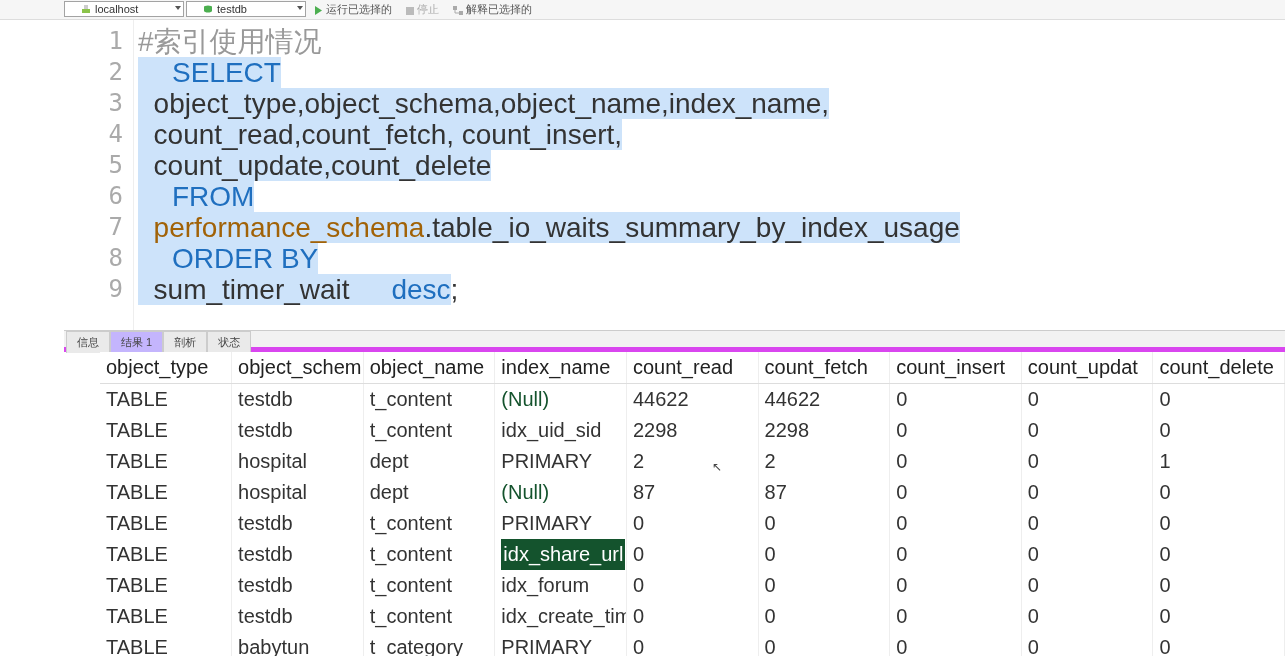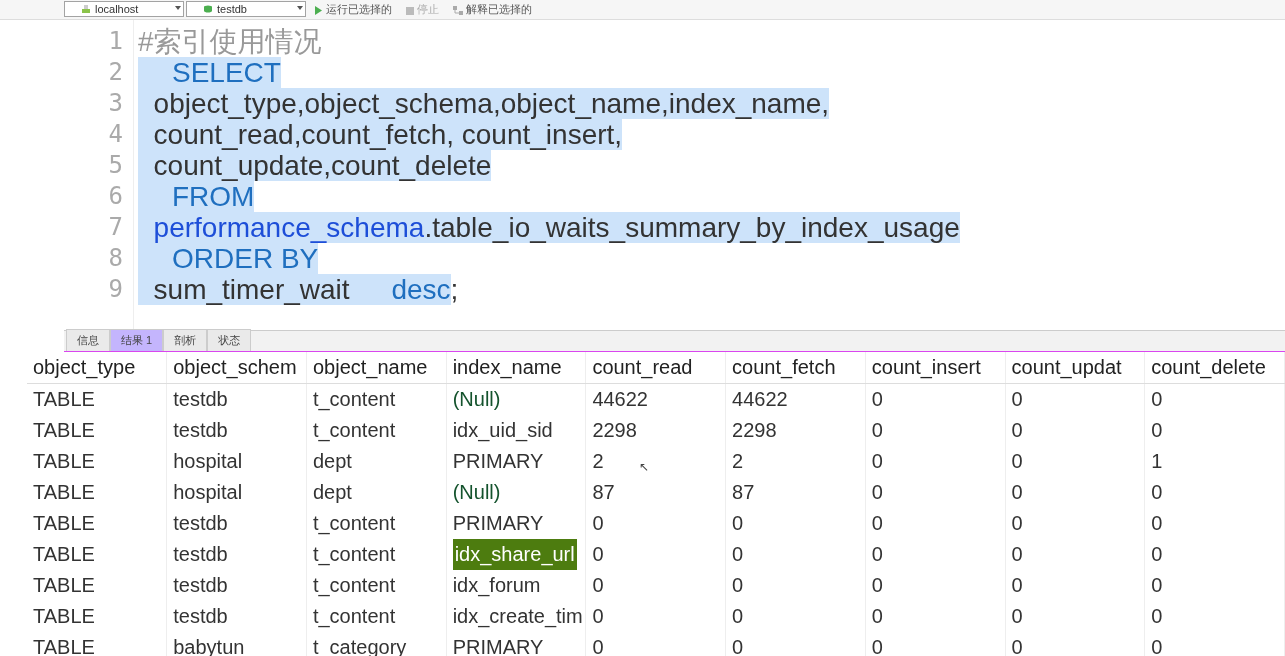--- a/index.html
+++ b/index.html
@@ -77,48 +77,48 @@
   .code {
     font-family: Liberation Sans, sans-serif;
     font-size: 28px;
     line-height: 31px;
     padding: 6px 0 0 4px;
     white-space: pre;
     position: relative;
   }
   .cm { color: #999; } 
   .kw { color: #1F6FBF; padding-left: 34px; } 
-  .id { color: #1d4ed8; text-align: center; } 
+  .id { color: #a16207; text-align: center; } 
   .sel { background: #CDE3FA; }
   
   .tabs {
     border-top: 1px solid #ccc;
-    border-bottom: 1px solid #d946ef;
+    border-bottom: 5px solid #d946ef;
     background: #f2f2f2;
     height: 22px;
     margin-left: 64px;
     display: flex;
-    align-items: flex-end;
+    align-items: flex-start;
     gap: 0;
     padding-left: 2px;
   }
   .tab {
     font-size: 11px;
     color: #444;
     padding: 3px 10px;
     border: 1px solid #ccc;
     border-bottom: none;
     background: #eaeaea;
     margin-right: 0;
   }
   .tab.active { background: #c4b5fd; }
   
   .results {
     flex: 1 1 auto;
-    margin-left: 27px;
+    margin-left: 100px;
     overflow: hidden;
     background: #fff;
     position: relative;
   }
   .table {
     font-size: 20px;
     width: 100%;
     border-collapse: collapse;
     table-layout: fixed;
   }
@@ -130,21 +130,21 @@
     overflow: hidden;
     height: 30px;
   }
   .table th {
     font-weight: 400;
     color: #222;
     border-bottom: 1px solid #ddd;
   }
   .table td.num { padding-right: 10px; }
   .null-val { color: #14532d; }
-  .cell-selected { background: #4d7c0f; color: #fff; padding: 16px 2px; }
+  .cell-selected { background: #14532d; color: #fff; padding: 16px 2px; }
   .cursor-hint {
     position: absolute;
     font-size: 12px;
     color: #444;
     pointer-events: none;
   }
   .annotation {
     position: absolute;
     color: #E53935;
     font-size: 20px;

